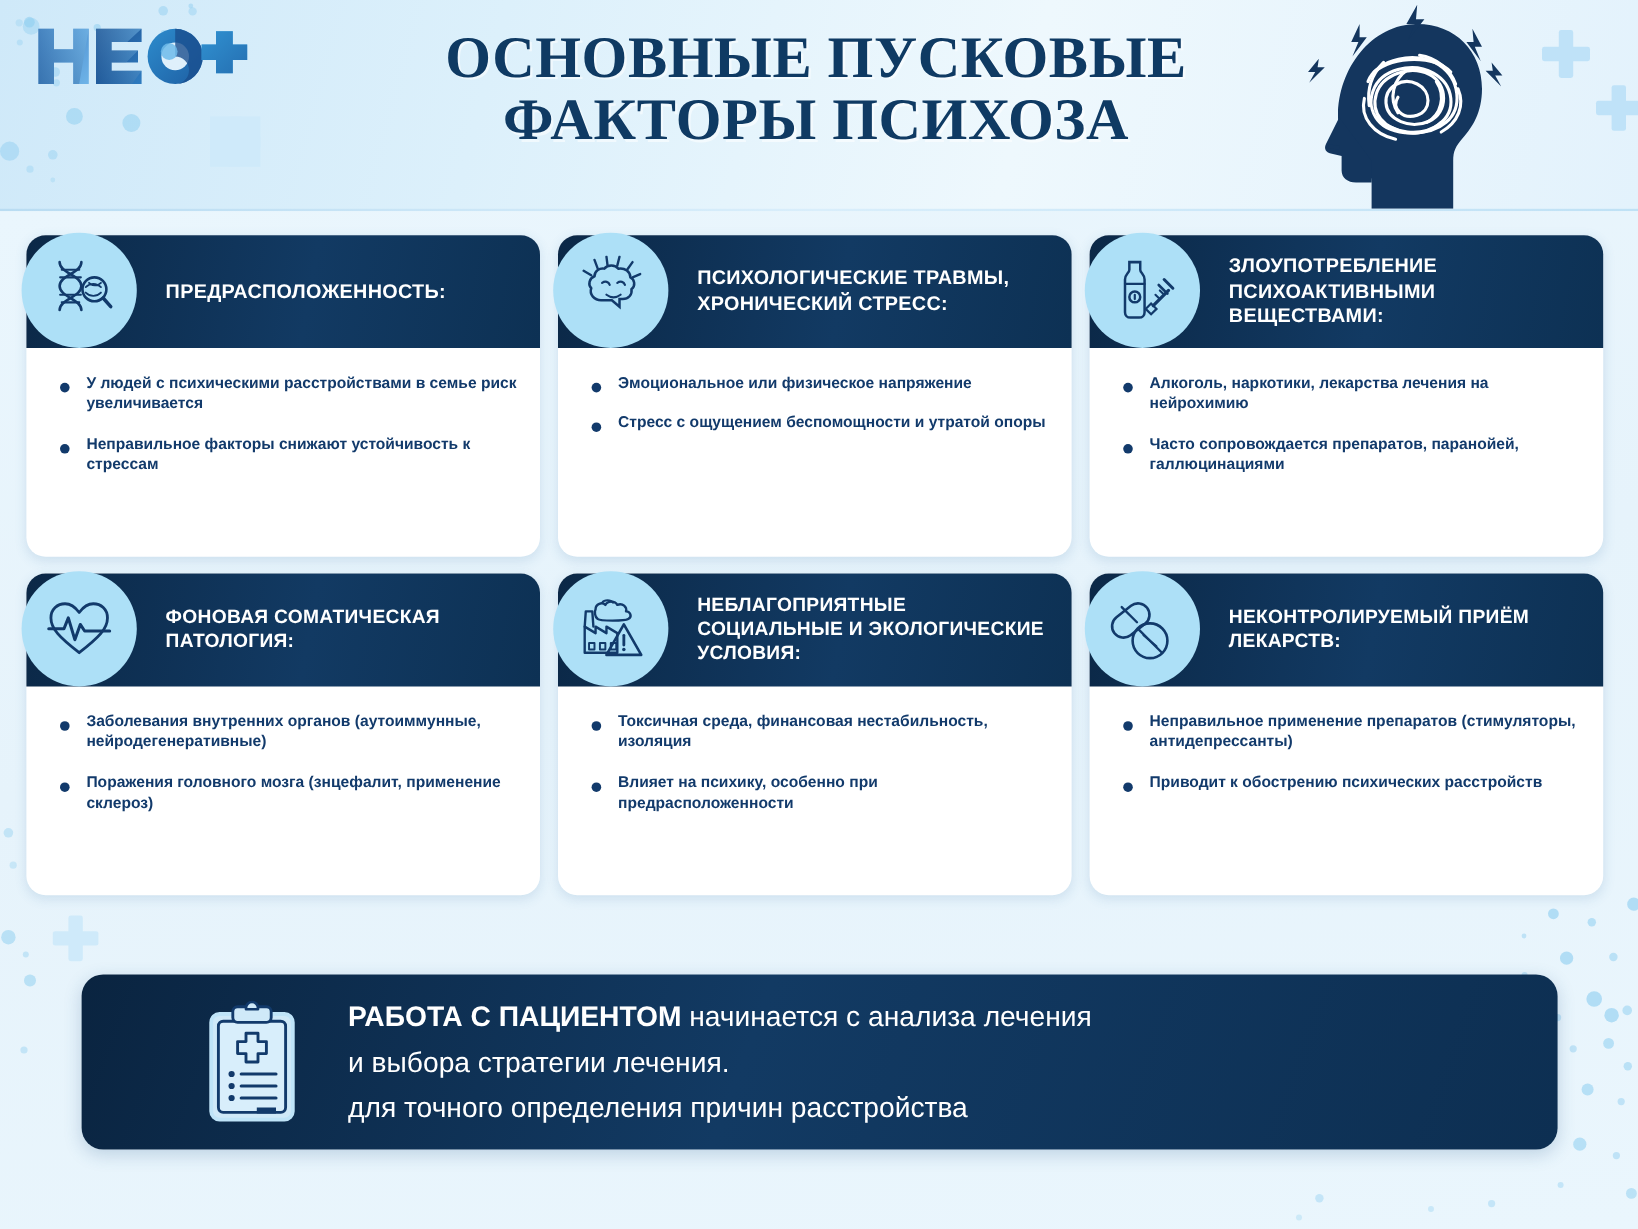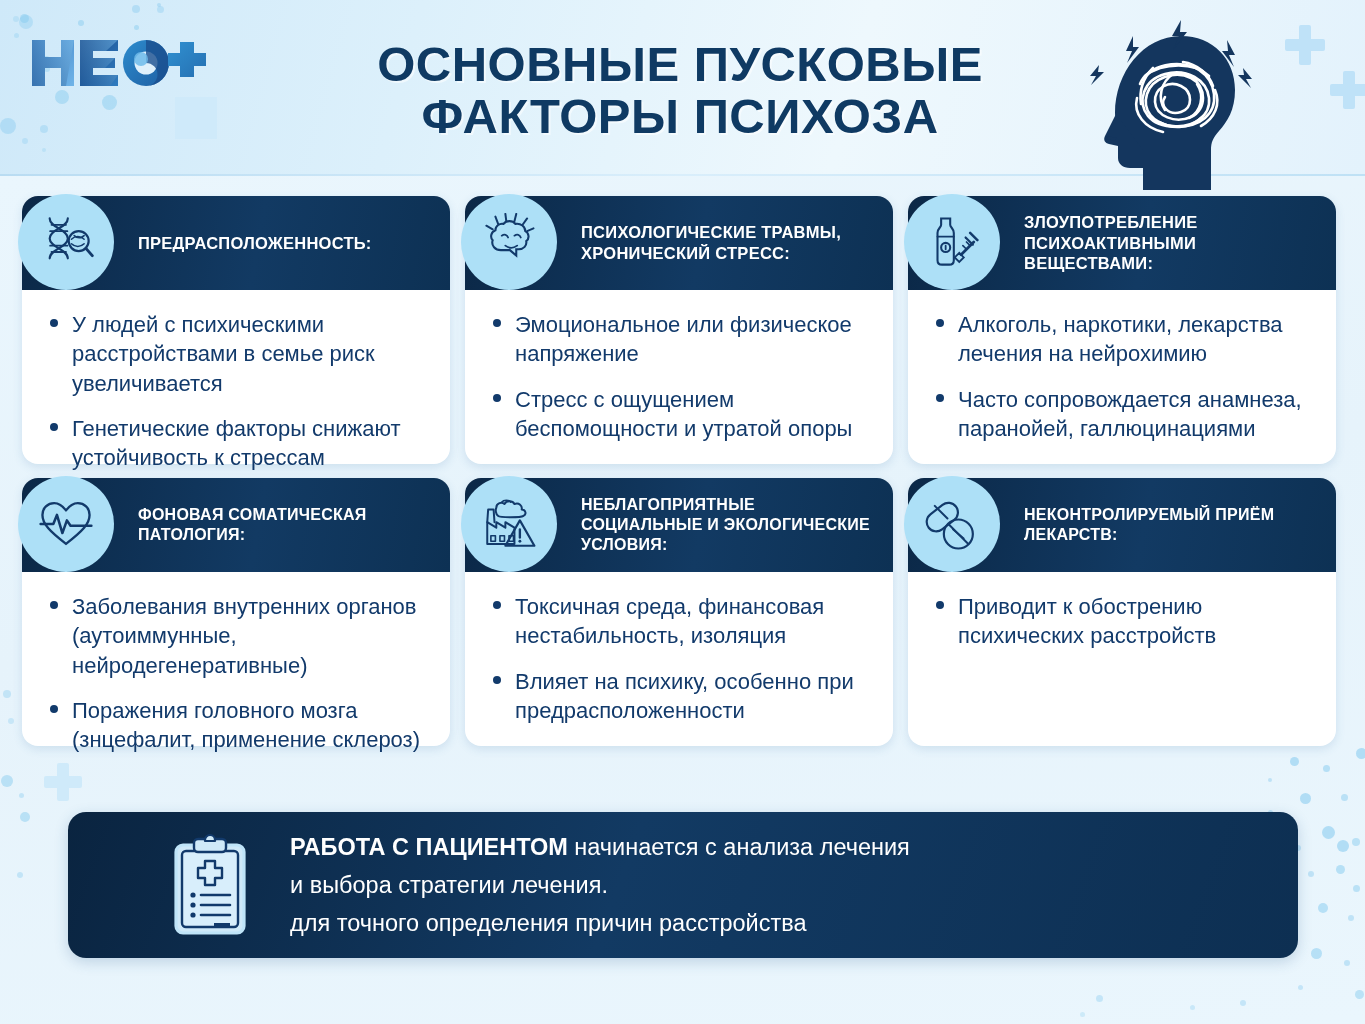--- a/index.html
+++ b/index.html
@@ -24,21 +24,21 @@
     position:absolute; left:0; top:176px; width:1365px; height:848px;
     background:linear-gradient(170deg,#eaf6fd 0%,#e6f3fb 45%,#eaf6fd 100%);
   }
   .plus { position:absolute; }
   .plus::before, .plus::after{
     content:""; position:absolute; background:inherit; border-radius:1px;
   }
   .dot { position:absolute; border-radius:50%; background:#8ccdf0; }
 
   
-  #header { position:absolute; left:0; top:16px; width:1365px; height:176px; }
+  #header { position:absolute; left:0; top:0; width:1365px; height:176px;font-family:Liberation Serif, serif; }
 
   .logo { position:absolute; left:28px; top:18px; width:170px; height:55px; }
 
   .headline {
     position:absolute; left:300px; top:22px; width:760px;
     text-align:center;
     font-weight:bold; font-size:49px; line-height:1.07;
     letter-spacing:.5px;
     color:#0f3a63;
     text-shadow:2px 2px 0 rgba(255,255,255,.55);
@@ -86,22 +86,22 @@
   .card-body{
     position:absolute; left:0; top:94px; width:100%; bottom:0;
     padding:20px 18px 14px 24px;
   }
   .bullets{ list-style:none; }
   .bullets li{
     position:relative;
     padding-left:26px;
     margin-bottom:16px;
     color:#123a6b;
-    font-size:22px;
-    font-weight:normal;
+    font-size:13px;
+    font-weight:bold;
     line-height:1.33;
   }
   .bullets li::before{
     content:""; position:absolute; left:4px; top:9px;
     width:8px; height:8px; border-radius:50%;
     background:#123a6b;
   }
 
   
   .card.r2 .card-title{ font-size:16px; }
@@ -290,21 +290,21 @@
           <circle cx="46" cy="31" r="11"></circle>
           <path d="M54 39 l7 8" stroke-width="3.2"></path>
           <path d="M38 29 c4-4 10-4 14 0 M38 34 c4 4 10 4 14 0 M41 25 c3 3 8 3 11 0" stroke-width="1.7"></path>
         </svg>
       </div>
       <div class="card-title">ПРЕДРАСПОЛОЖЕННОСТЬ:</div>
     </div>
     <div class="card-body">
       <ul class="bullets">
         <li>У людей с психическими расстройствами в семье риск увеличивается</li>
-        <li>Генетические факторы снижают устойчивость к стрессам</li>
+        <li>Неправильное факторы снижают устойчивость к стрессам</li>
       </ul>
     </div>
   </div>
 
   <div class="card r1">
     <div class="card-head">
       <div class="card-icon">
         <svg viewBox="0 0 64 64" fill="none" stroke="#123a6b" stroke-width="2.3" stroke-linecap="round">
           <path d="M14 30 c-3-3-2-9 3-11 c0-5 5-8 9-7 c3-4 10-4 13 0 c6-1 11 3 11 8 c4 2 5 8 1 11 c1 5-3 9-8 9 l-3 0 l0 7 l-7-6 l-10 0 c-6 0-11-5-9-11 Z"></path>
           <path d="M24 25 c3-2 6-1 7 2 M38 25 c3-2 6-1 7 2" stroke-width="2"></path>
@@ -335,21 +335,21 @@
           <path d="M47 27 l8 8" stroke-width="2.4"></path>
           <path d="M52 22 l8 8" stroke-width="2.8"></path>
           <path d="M44 36 l4 4 M48 32 l4 4" stroke-width="1.9"></path>
         </svg>
       </div>
       <div class="card-title">ЗЛОУПОТРЕБЛЕНИЕ ПСИХОАКТИВНЫМИ ВЕЩЕСТВАМИ:</div>
     </div>
     <div class="card-body">
       <ul class="bullets">
         <li>Алкоголь, наркотики, лекарства лечения на нейрохимию</li>
-        <li>Часто сопровождается анамнеза, паранойей, галлюцинациями</li>
+        <li>Часто сопровождается препаратов, паранойей, галлюцинациями</li>
       </ul>
     </div>
   </div>
 
   <div class="card r2">
     <div class="card-head">
       <div class="card-icon">
         <svg viewBox="0 0 64 64" fill="none" stroke="#123a6b" stroke-width="2.6" stroke-linecap="round" stroke-linejoin="round">
           <path d="M32 54 C14 40 6 32 6 22 C6 14 12 9 19 9 c6 0 10 4 13 8 c3-4 7-8 13-8 c7 0 13 5 13 13 c0 10-8 18-26 32 Z"></path>
           <path d="M4 32 h14 l4-10 l6 20 l5-14 l4 6 h23" stroke-width="2.8" fill="none"></path>
@@ -397,20 +397,21 @@
           <path d="M13 12 L27 26" stroke-width="2.2"></path>
           <circle cx="39" cy="43" r="16"></circle>
           <path d="M28 32 L50 54" stroke-width="2.2"></path>
           <path d="M33 38 L45 48" stroke-width="1.8"></path>
         </svg>
       </div>
       <div class="card-title">НЕКОНТРОЛИРУЕМЫЙ ПРИЁМ ЛЕКАРСТВ:</div>
     </div>
     <div class="card-body">
       <ul class="bullets">
+        <li>Неправильное применение препаратов (стимуляторы, антидепрессанты)</li>
         <li>Приводит к обострению психических расстройств</li>
       </ul>
     </div>
   </div>
 </div>
 
 <div id="banner">
   <div class="banner-icon">
     <svg viewBox="0 0 76 104" fill="none" stroke="#bfe4f8" stroke-width="3.2" stroke-linecap="round" stroke-linejoin="round">
       <rect x="4" y="12" width="68" height="88" rx="7" fill="#cfe9f8" stroke="#bfe4f8"></rect>

